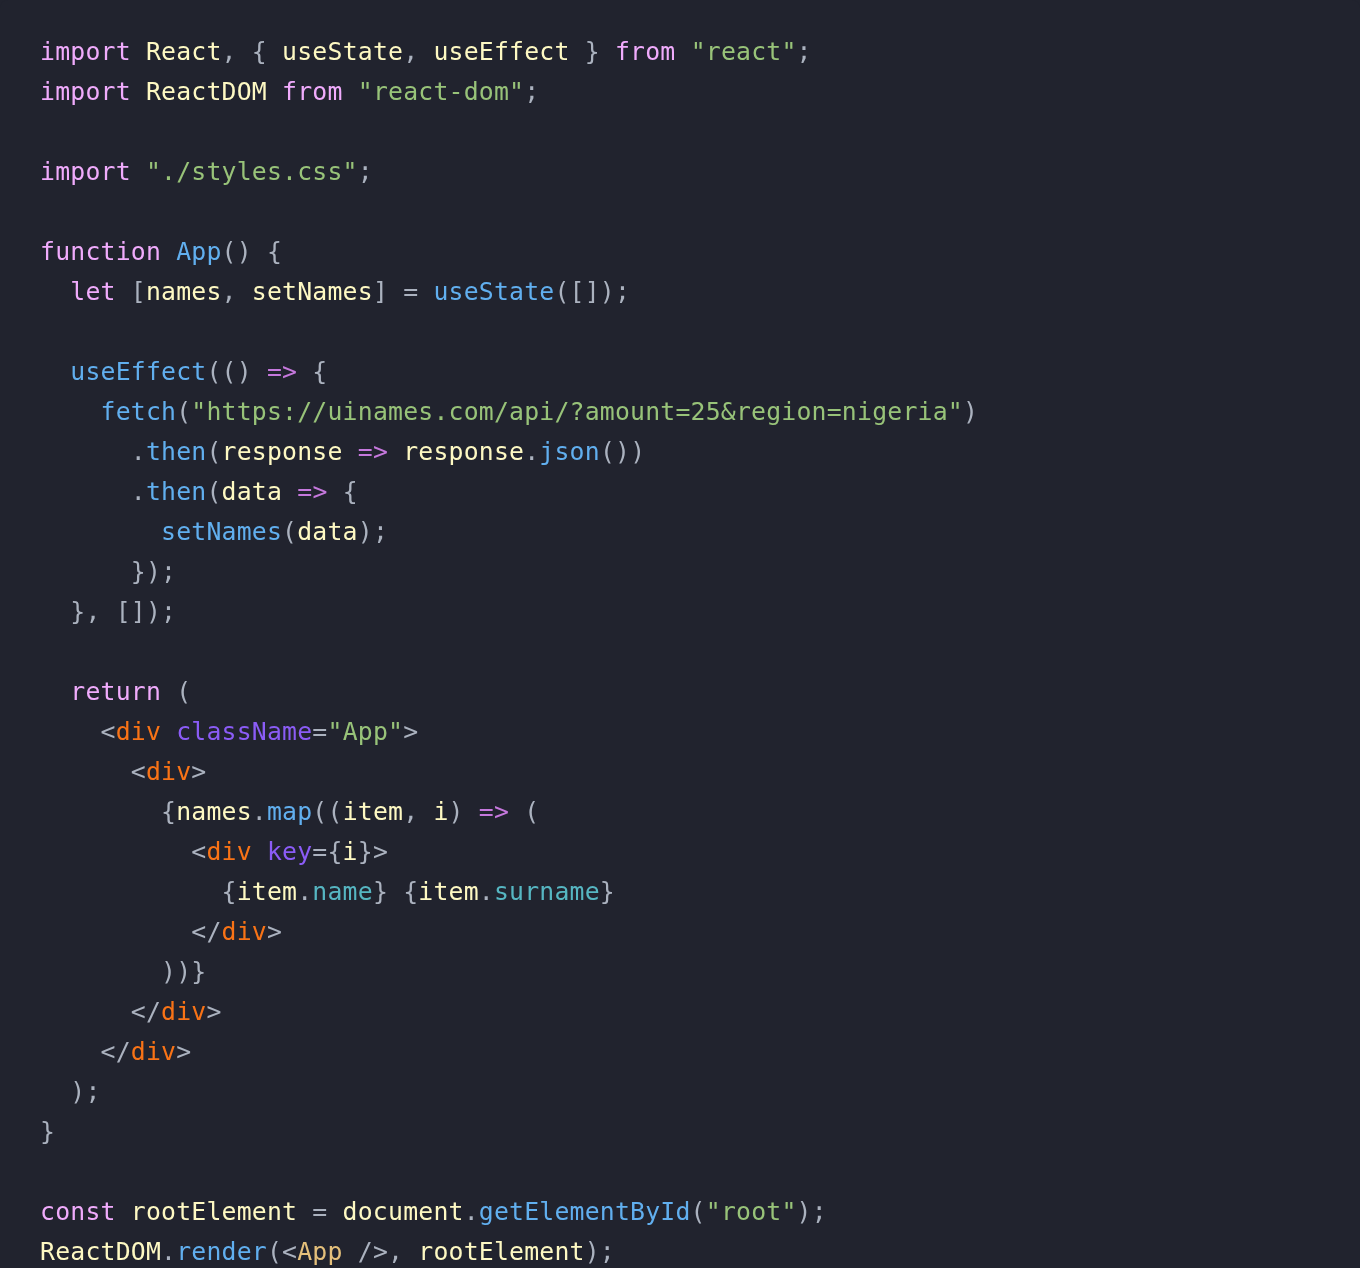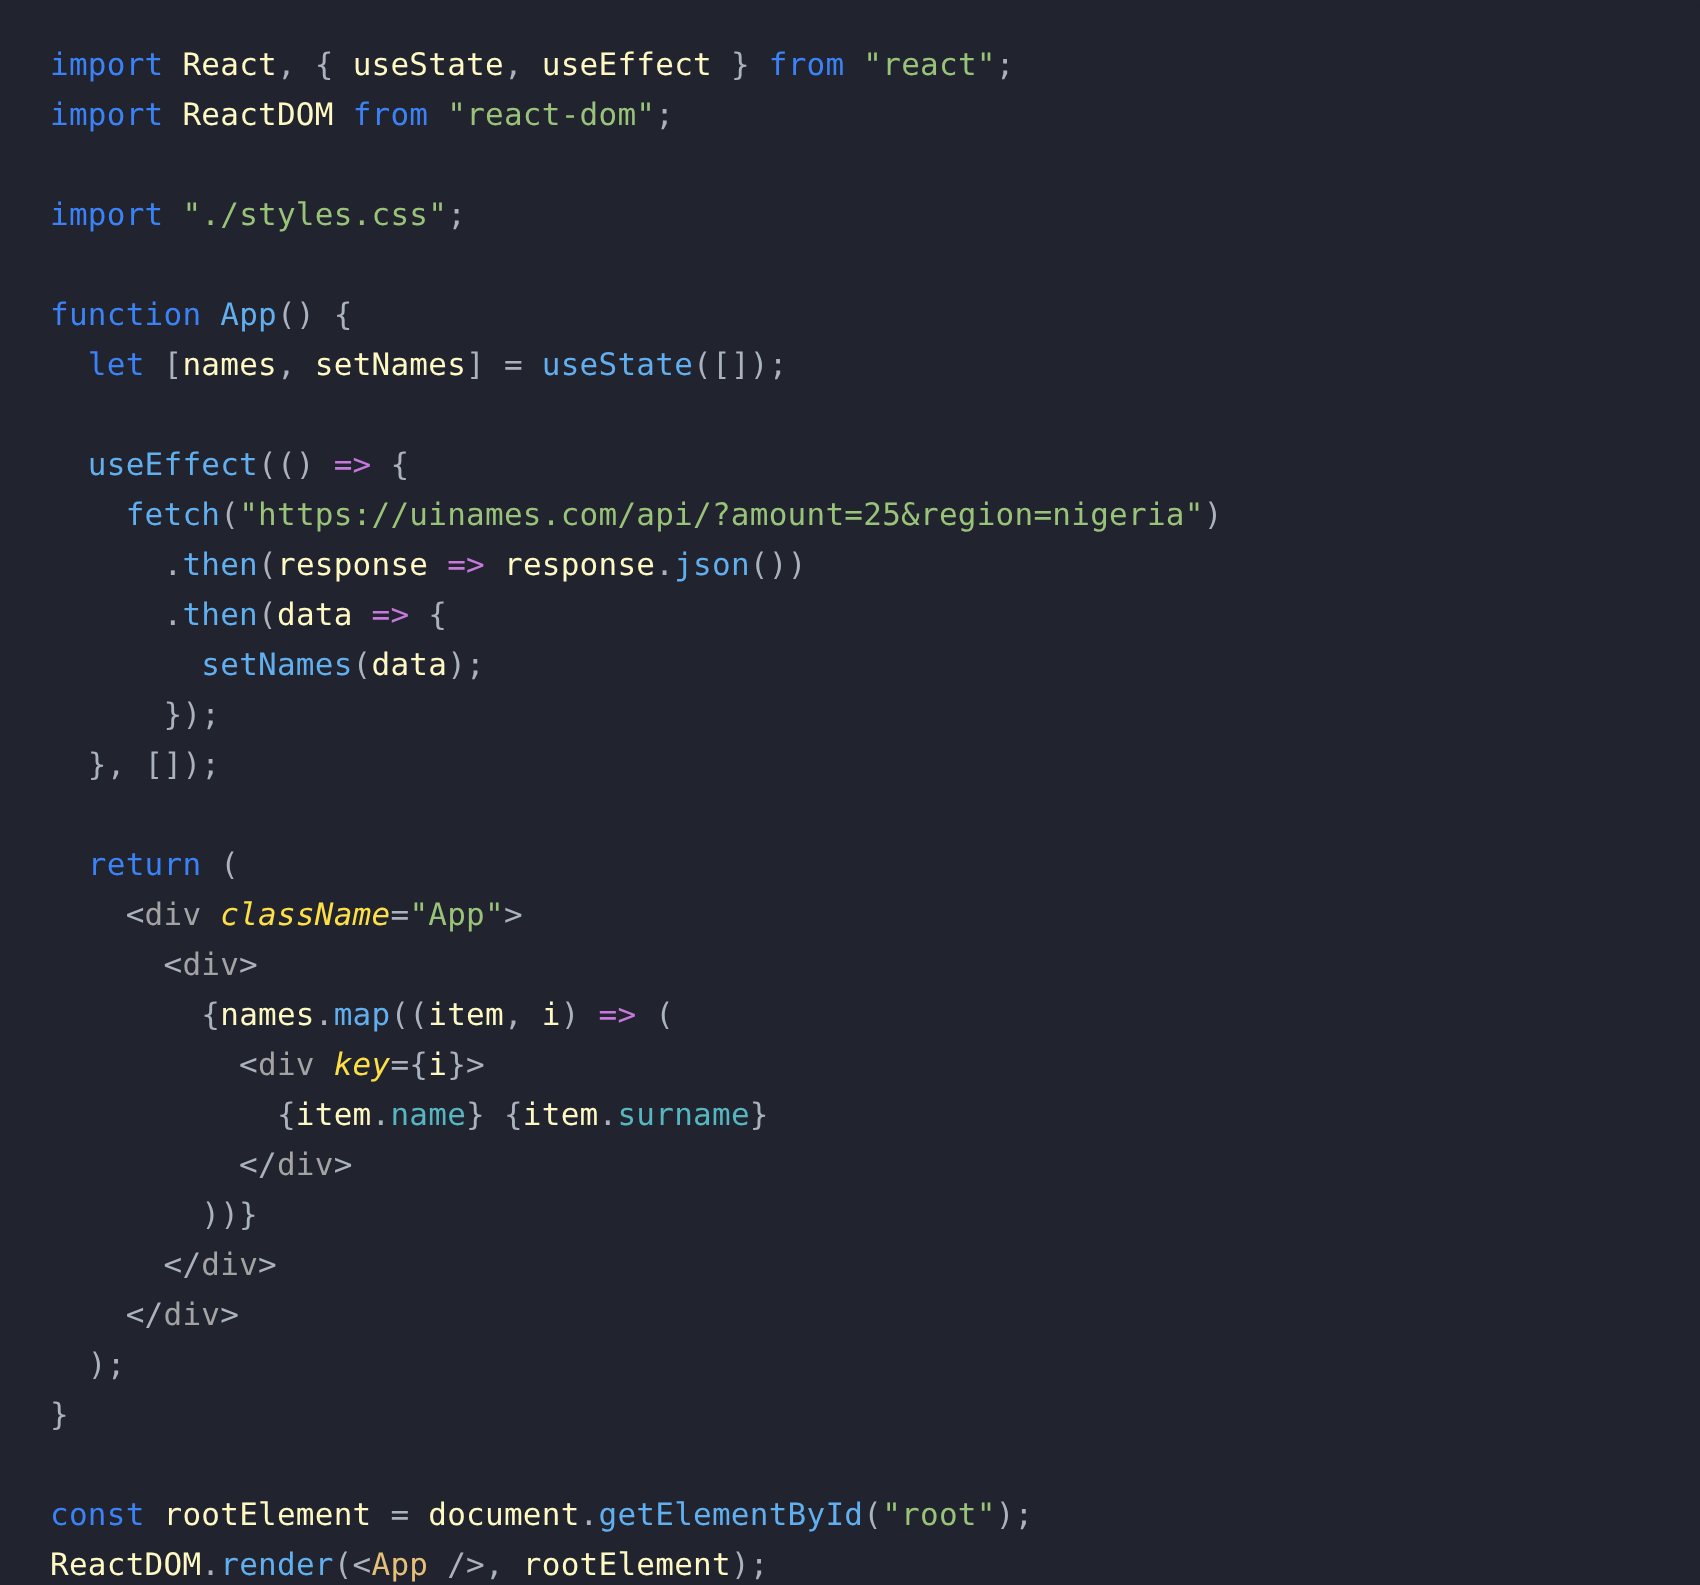--- a/index.html
+++ b/index.html
@@ -14,27 +14,27 @@
     background: #21232e;
     border-radius: 8px;
     padding: 32px 40px 40px 40px;
     font-family: "SF Mono", "Monaco", "Menlo", Consolas, monospace;
     font-size: 24.8px;
     line-height: 40px;
     color: #abb2bf;
     white-space: pre;
     letter-spacing: 0.2px;
   }
-  .kw { color: #3b82f6; }
+  .kw { color: #f0abfc; }
   .id { color: #fef9c3; }
   .str { color: #98c379; }
   .prop { color: #56b6c2; }
   .g  { color: #abb2bf; }
   .fnName { color: #61afef; }
   .def    { color: #e5c07b; }
-  .attr   { color: #fde047; font-style: italic; }
-  .tag    { color: #a3a3a3; }
+  .attr   { color: #8b5cf6; }
+  .tag    { color: #f97316; }
   .arrow  { color: #c678dd; }
 </style>
 </head>
 <body>
 
 <div class="code-container"><div><span class="kw">import</span><span class="g"> </span><span class="id">React</span><span class="g">, { </span><span class="id">useState</span><span class="g">, </span><span class="id">useEffect</span><span class="g"> } </span><span class="kw">from</span><span class="g"> </span><span class="str">"react"</span><span class="g">;</span></div><div><span class="kw">import</span><span class="g"> </span><span class="id">ReactDOM</span><span class="g"> </span><span class="kw">from</span><span class="g"> </span><span class="str">"react-dom"</span><span class="g">;</span></div><div>&nbsp;</div><div><span class="kw">import</span><span class="g"> </span><span class="str">"./styles.css"</span><span class="g">;</span></div><div>&nbsp;</div><div><span class="kw">function</span><span class="g"> </span><span class="fnName">App</span><span class="g">() {</span></div><div><span class="g">  </span><span class="kw">let</span><span class="g"> [</span><span class="id">names</span><span class="g">, </span><span class="id">setNames</span><span class="g">] = </span><span class="fnName">useState</span><span class="g">([]);</span></div><div>&nbsp;</div><div><span class="g">  </span><span class="fnName">useEffect</span><span class="g">(() </span><span class="arrow">=&gt;</span><span class="g"> {</span></div><div><span class="g">    </span><span class="fnName">fetch</span><span class="g">(</span><span class="str">"https://uinames.com/api/?amount=25&amp;region=nigeria"</span><span class="g">)</span></div><div><span class="g">      .</span><span class="fnName">then</span><span class="g">(</span><span class="id">response</span><span class="g"> </span><span class="arrow">=&gt;</span><span class="g"> </span><span class="id">response</span><span class="g">.</span><span class="fnName">json</span><span class="g">())</span></div><div><span class="g">      .</span><span class="fnName">then</span><span class="g">(</span><span class="id">data</span><span class="g"> </span><span class="arrow">=&gt;</span><span class="g"> {</span></div><div><span class="g">        </span><span class="fnName">setNames</span><span class="g">(</span><span class="id">data</span><span class="g">);</span></div><div><span class="g">      });</span></div><div><span class="g">  }, []);</span></div><div>&nbsp;</div><div><span class="g">  </span><span class="kw">return</span><span class="g"> (</span></div><div><span class="g">    &lt;</span><span class="tag">div</span><span class="g"> </span><span class="attr">className</span><span class="g">=</span><span class="str">"App"</span><span class="g">&gt;</span></div><div><span class="g">      &lt;</span><span class="tag">div</span><span class="g">&gt;</span></div><div><span class="g">        {</span><span class="id">names</span><span class="g">.</span><span class="fnName">map</span><span class="g">((</span><span class="id">item</span><span class="g">, </span><span class="id">i</span><span class="g">) </span><span class="arrow">=&gt;</span><span class="g"> (</span></div><div><span class="g">          &lt;</span><span class="tag">div</span><span class="g"> </span><span class="attr">key</span><span class="g">={</span><span class="id">i</span><span class="g">}&gt;</span></div><div><span class="g">            {</span><span class="id">item</span><span class="g">.</span><span class="prop">name</span><span class="g">} {</span><span class="id">item</span><span class="g">.</span><span class="prop">surname</span><span class="g">}</span></div><div><span class="g">          &lt;/</span><span class="tag">div</span><span class="g">&gt;</span></div><div><span class="g">        ))}</span></div><div><span class="g">      &lt;/</span><span class="tag">div</span><span class="g">&gt;</span></div><div><span class="g">    &lt;/</span><span class="tag">div</span><span class="g">&gt;</span></div><div><span class="g">  );</span></div><div><span class="g">}</span></div><div>&nbsp;</div><div><span class="kw">const</span><span class="g"> </span><span class="id">rootElement</span><span class="g"> = </span><span class="id">document</span><span class="g">.</span><span class="fnName">getElementById</span><span class="g">(</span><span class="str">"root"</span><span class="g">);</span></div><div><span class="id">ReactDOM</span><span class="g">.</span><span class="fnName">render</span><span class="g">(&lt;</span><span class="def">App</span><span class="g"> /&gt;, </span><span class="id">rootElement</span><span class="g">);</span></div></div>
 
 </body></html>

